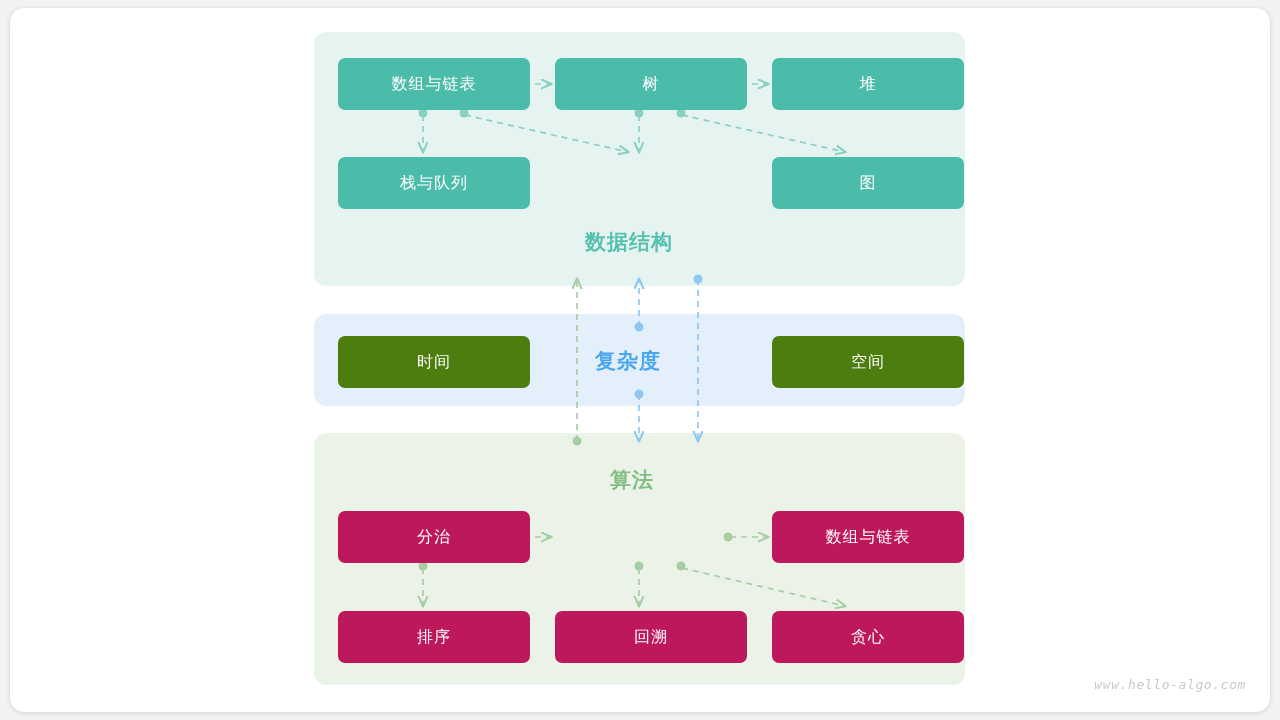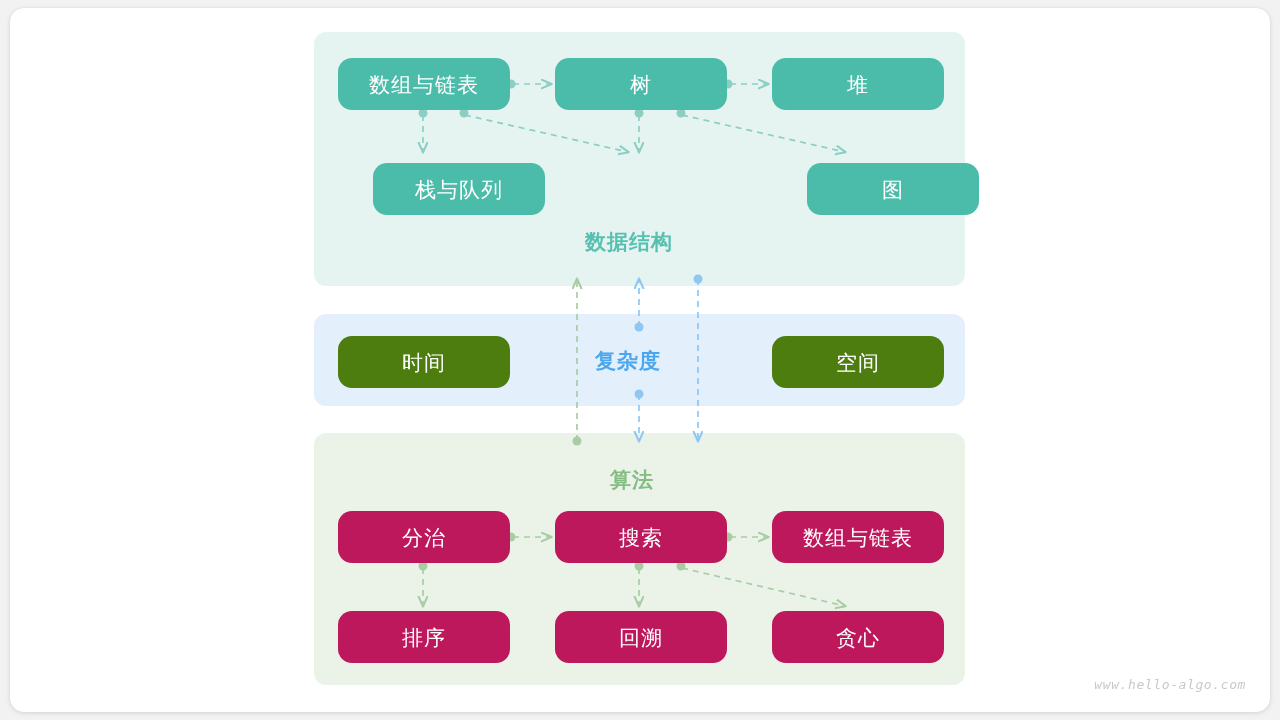--- a/index.html
+++ b/index.html
@@ -32,44 +32,44 @@
     position: absolute;
     border-radius: 12px;
   }
   #panel-ds   { left: 314px; top: 32px;  width: 651px; height: 254px; background: #e6f4f1; }
   #panel-cx   { left: 314px; top: 314px; width: 651px; height: 92px;  background: #e3f0fc; }
   #panel-algo { left: 314px; top: 433px; width: 651px; height: 252px; background: #ebf3e9; }
 
   
   .node {
     position: absolute;
-    width: 172px;
+    width: 192px;
     height: 52px;
-    border-radius: 14px;
+    border-radius: 7px;
     display: flex;
     align-items: center;
     justify-content: center;
     color: #ffffff;
-    font-size: 21px;
+    font-size: 16px;
     letter-spacing: 1px;
     line-height: 1;
     user-select: none;
   }
   .node.teal  { background: #4cbcaa; }
   .node.blue  { background: #4d7c0f; }
   .node.green { background: #be185d; }
 
   
   .col-1 { left: 338px; }
   .col-2 { left: 555px; }
   .col-3 { left: 772px; }
 
   
   .row-ds-1   { top: 58px; }
-  .row-ds-2   { top: 163px; margin-left: 35px; }
+  .row-ds-2   { top: 157px; }
   .row-cx     { top: 336px; }
   .row-algo-1 { top: 511px; }
   .row-algo-2 { top: 611px; }
 
   
   .caption {
     position: absolute;
     font-size: 21px;
     font-weight: bold;
     letter-spacing: 1px;
@@ -184,21 +184,20 @@
   <div class="node teal col-1 row-ds-1">数组与链表</div>
   <div class="node teal col-2 row-ds-1">树</div>
   <div class="node teal col-3 row-ds-1">堆</div>
   <div class="node teal col-1 row-ds-2">栈与队列</div>
   <div class="node teal col-3 row-ds-2">图</div>
 
   <div class="node blue col-1 row-cx">时间</div>
   <div class="node blue col-3 row-cx">空间</div>
 
   <div class="node green col-1 row-algo-1">分治</div>
-  <div class="node green col-2 row-algo-1">搜索</div>
   <div class="node green col-3 row-algo-1">数组与链表</div>
   <div class="node green col-1 row-algo-2">排序</div>
   <div class="node green col-2 row-algo-2">回溯</div>
   <div class="node green col-3 row-algo-2">贪心</div>
 
   <div class="caption" id="caption-ds">数据结构</div>
   <div class="caption" id="caption-cx">复杂度</div>
   <div class="caption" id="caption-algo">算法</div>
 
   <div id="watermark">www.hello-algo.com</div>

